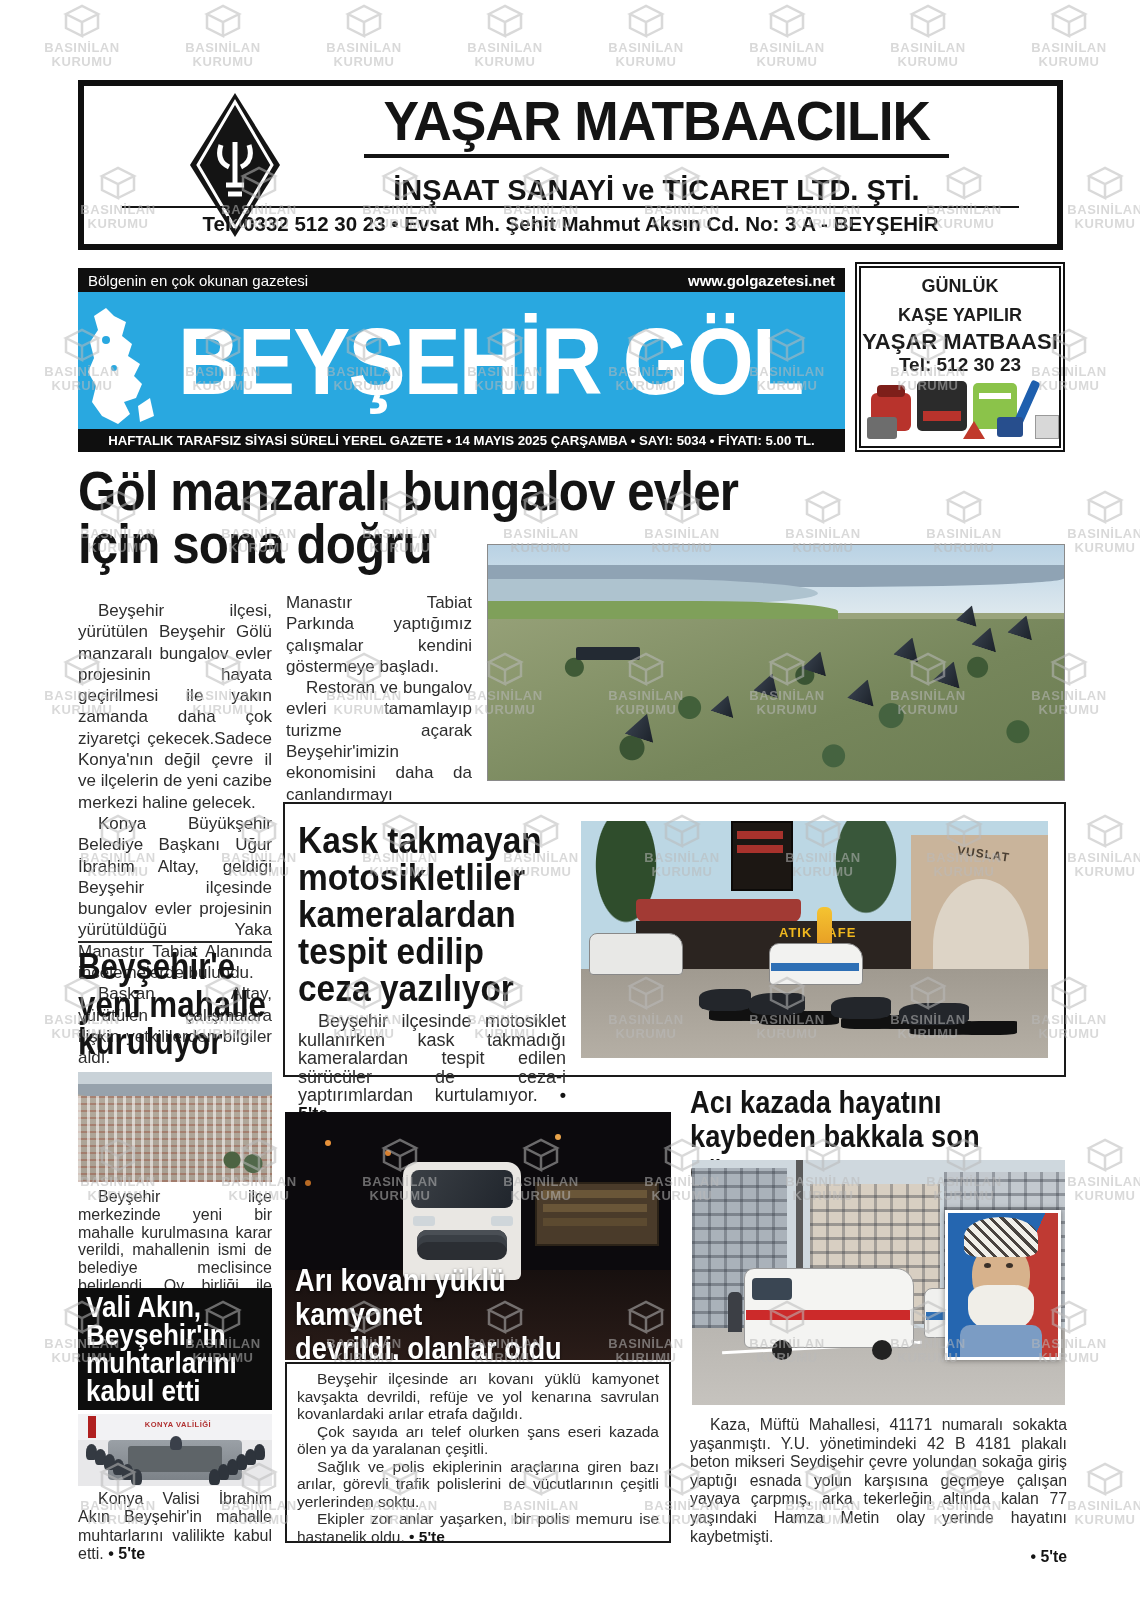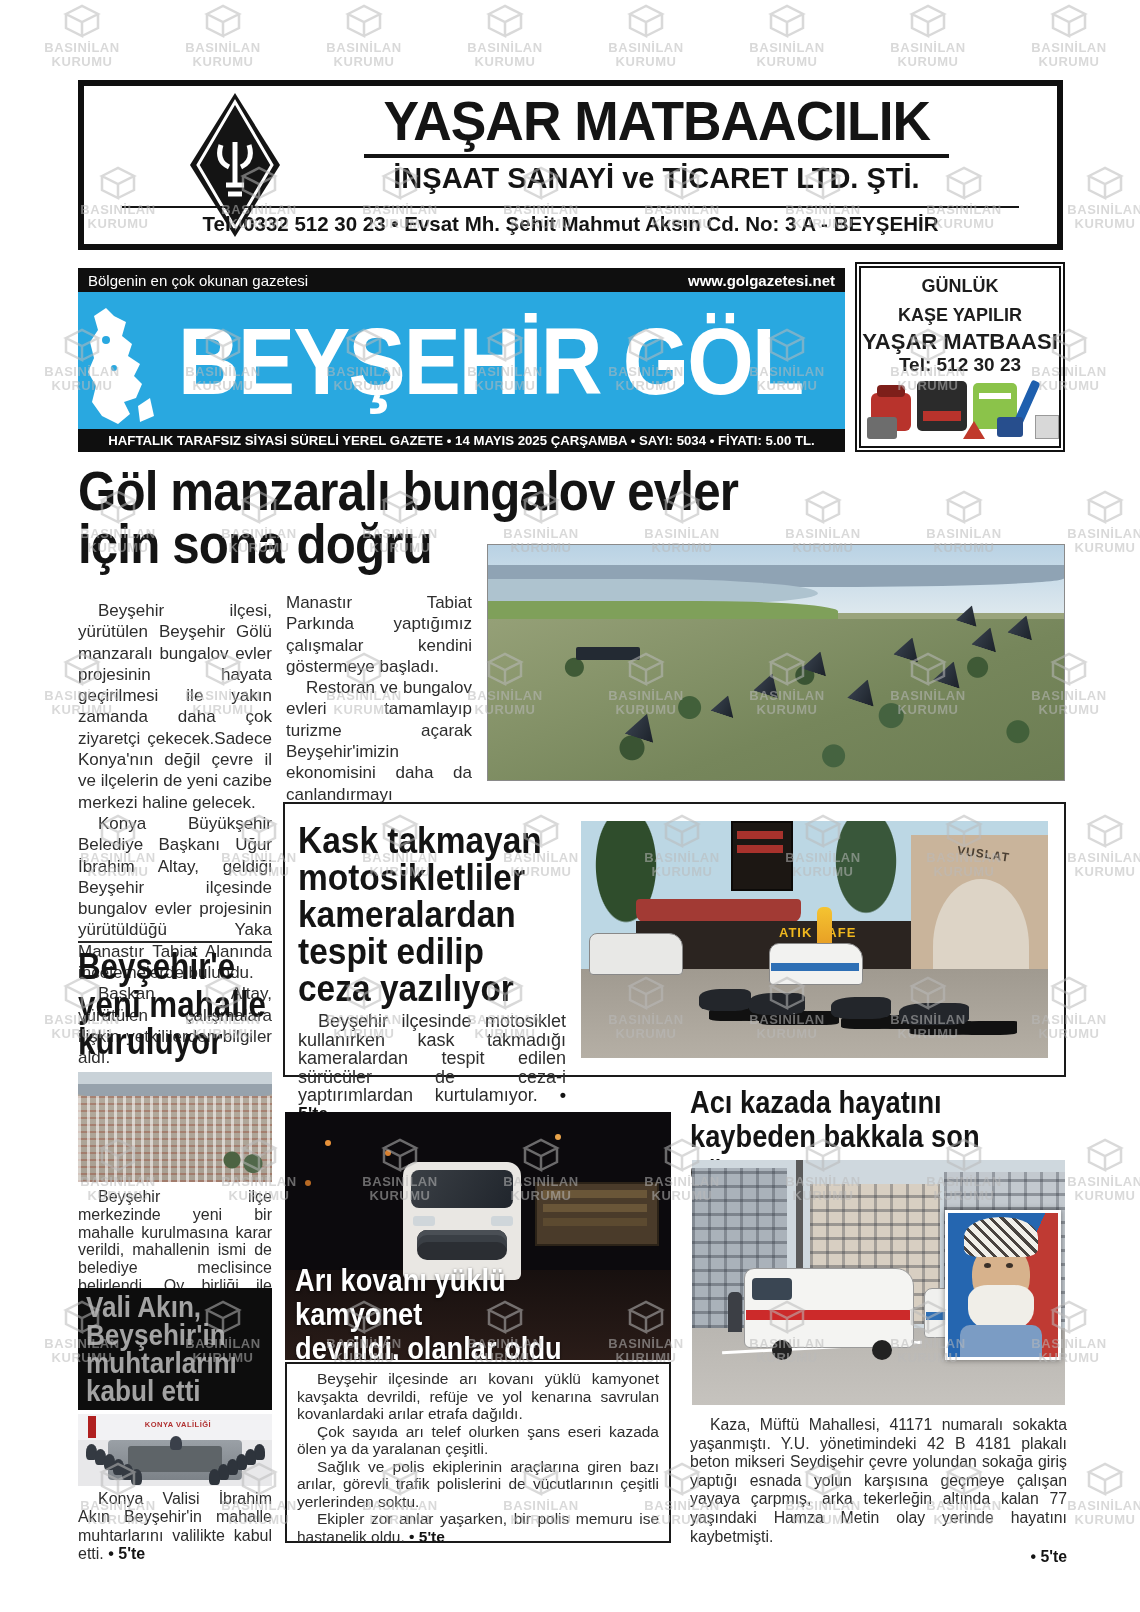--- a/index.html
+++ b/index.html
@@ -17,21 +17,21 @@
   #wm-layer{position:absolute;left:12px;top:0;width:1032px;height:1612px;z-index:40;pointer-events:none}
   .wm{position:absolute;width:124px;text-align:center;color:rgba(185,185,185,.55);
       font-weight:bold;font-size:13px;line-height:14px;letter-spacing:.5px}
   .wm span{display:block}
 
   
   #top-ad{left:78px;top:80px;width:985px;height:170px;border:6px solid #0f0f0f;background:#fff;box-sizing:border-box}
   #tad-text{position:absolute;left:200px;top:4px;width:745px;display:flex;flex-direction:column;align-items:center}
   #tad-title{font-size:55px;font-weight:bold;letter-spacing:-1px;color:#141414;line-height:62px;white-space:nowrap;transform:scaleX(.97);transform-origin:center}
   .tad-rule{width:585px;height:4px;background:#141414;margin-top:2px}
-  #tad-sub{font-size:29px;font-weight:bold;color:#141414;margin-top:4px;white-space:nowrap}
+  #tad-sub{font-size:29px;font-weight:bold;color:#141414;margin-top:16px;white-space:nowrap}
   #tad-rule2{position:absolute;left:38px;right:38px;top:120px;border-top:2px solid #141414}
   #tad-contact{position:absolute;left:0;right:0;top:126px;text-align:center;font-size:20.5px;font-weight:bold;color:#141414;white-space:nowrap}
 
   
   #tag-bar{left:78px;top:268px;width:767px;height:24px;background:#0f0f0f;color:#fff;
            display:flex;justify-content:space-between;align-items:center;padding:0 10px;box-sizing:border-box}
   #tag-bar .lft{font-size:15px}
   #tag-bar .rgt{font-size:15px;font-weight:bold}
   #blue-banner{left:78px;top:292px;width:767px;height:137px;overflow:hidden}
   #mast-title{position:absolute;left:100px;top:4px;font-size:95px;font-weight:bold;color:#fff;
@@ -63,21 +63,21 @@
   #kask-photo{left:296px;top:17px;width:467px;height:237px;background:#bcd7e4}
 
   
   #mahalle-rule{left:78px;top:941px;width:194px;border-top:2px solid #2a2a2a}
   #mahalle-headline{left:78px;top:948px;width:230px;font-size:36px;font-weight:bold;color:#141414;line-height:37.5px}
   #mahalle-headline .cond{transform:scaleX(.87)}
   #mahalle-photo{left:78px;top:1072px;width:194px;height:110px;background:#b0a89c}
   #mahalle-body{left:78px;top:1188px;width:194px;font-size:16px;line-height:17.8px}
 
   
-  #vali-box{left:78px;top:1288px;width:194px;height:122px;background:#0d0d0d;color:#a3a3a3;box-sizing:border-box;padding:5px 8px}
+  #vali-box{left:78px;top:1288px;width:194px;height:122px;background:#0d0d0d;color:#ffffff;box-sizing:border-box;padding:5px 8px}
   #vali-box .vline{font-size:29px;font-weight:bold;line-height:28px}
   #vali-box .cond{transform:scaleX(.9)}
   #vali-photo{left:78px;top:1414px;width:194px;height:72px;background:#e8e8ea}
   #vali-body{left:78px;top:1490px;width:194px;font-size:16px;line-height:18.4px}
 
   
   #ari-photo{left:285px;top:1112px;width:386px;height:248px;background:#0c0a0d}
   #ari-headline{position:absolute;left:10px;top:152px;color:#fff;font-weight:bold;font-size:31px;line-height:34px;text-shadow:0 1px 3px rgba(0,0,0,.7)}
   #ari-headline .cond{transform:scaleX(.88)}
   #ari-textbox{left:285px;top:1362px;width:386px;height:181px;border:2px solid #1a1a1a;box-sizing:border-box;padding:6px 10px;font-size:15.5px;line-height:17.5px}

